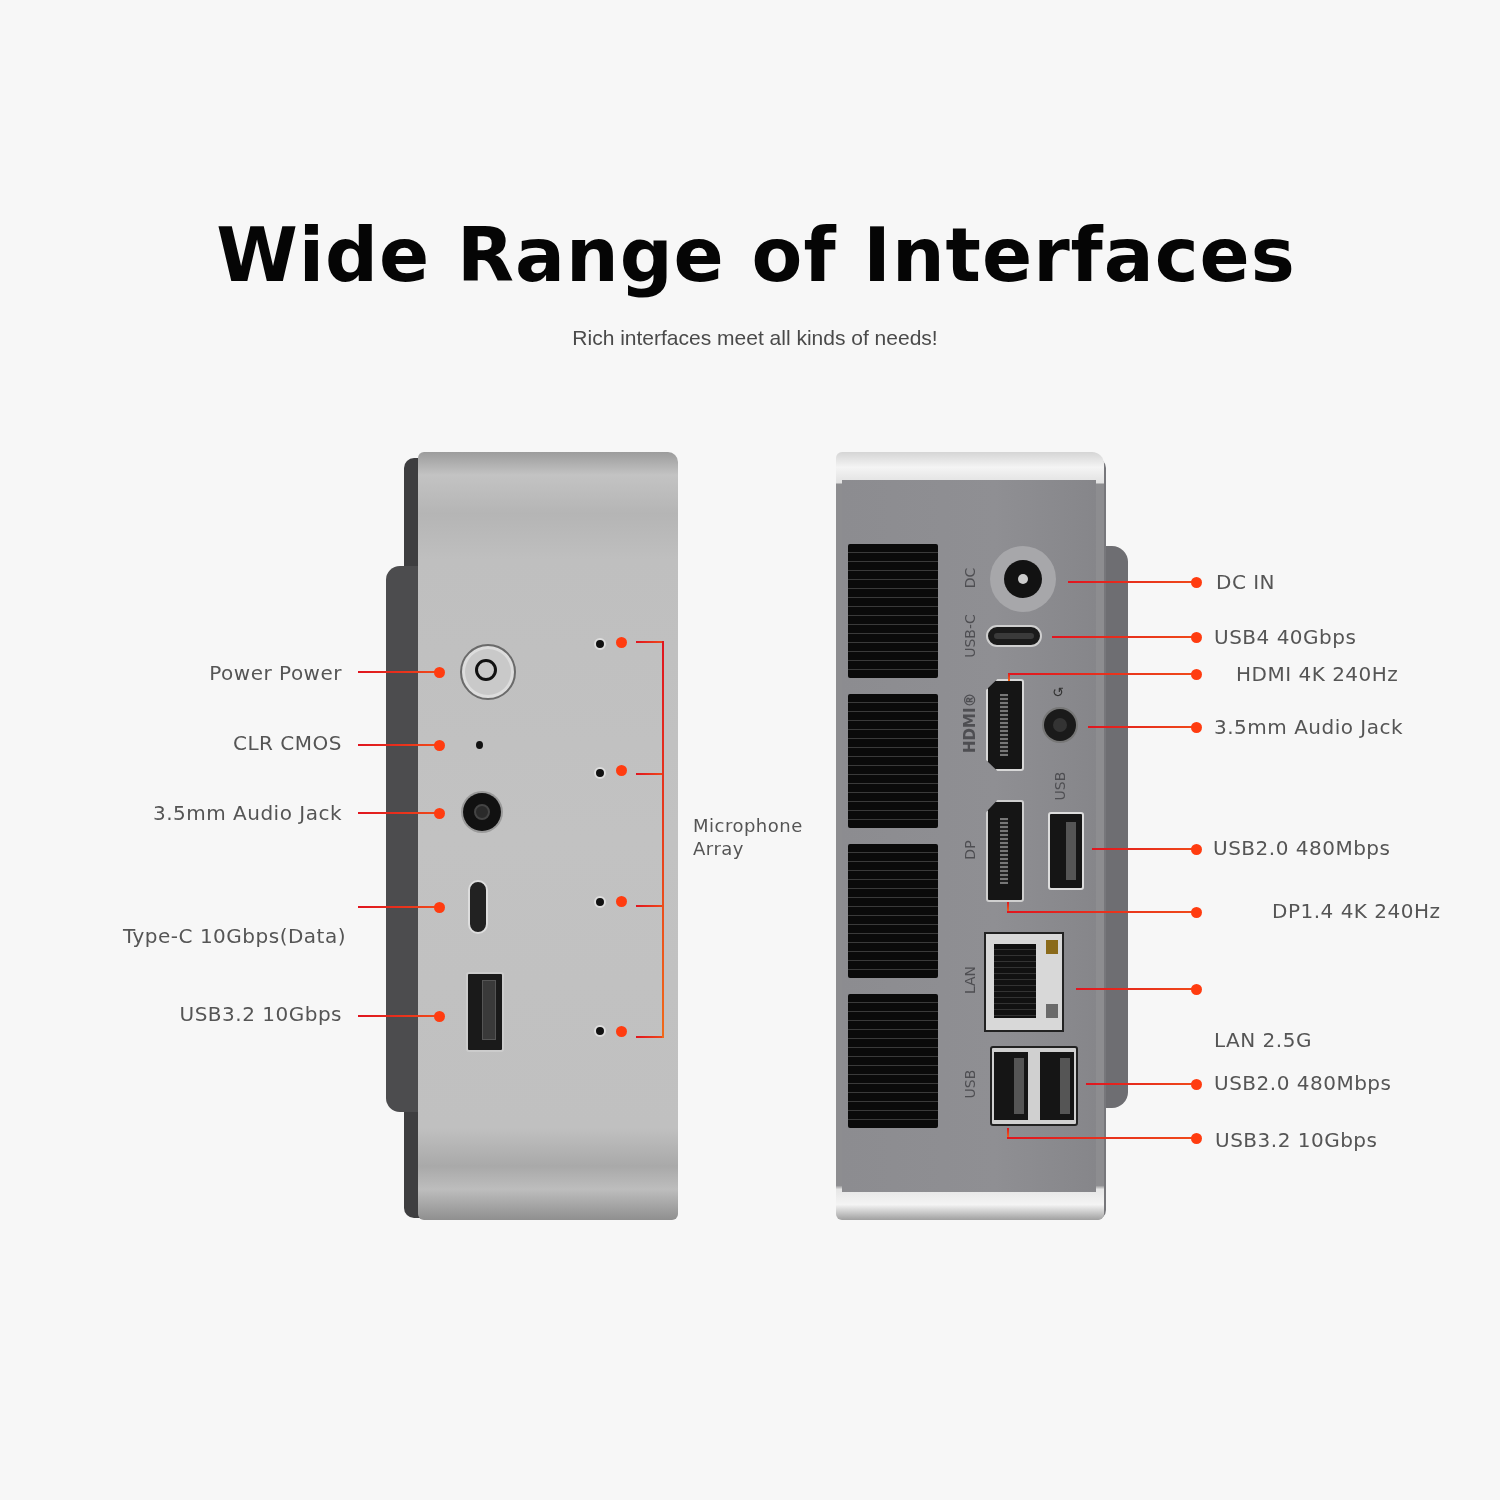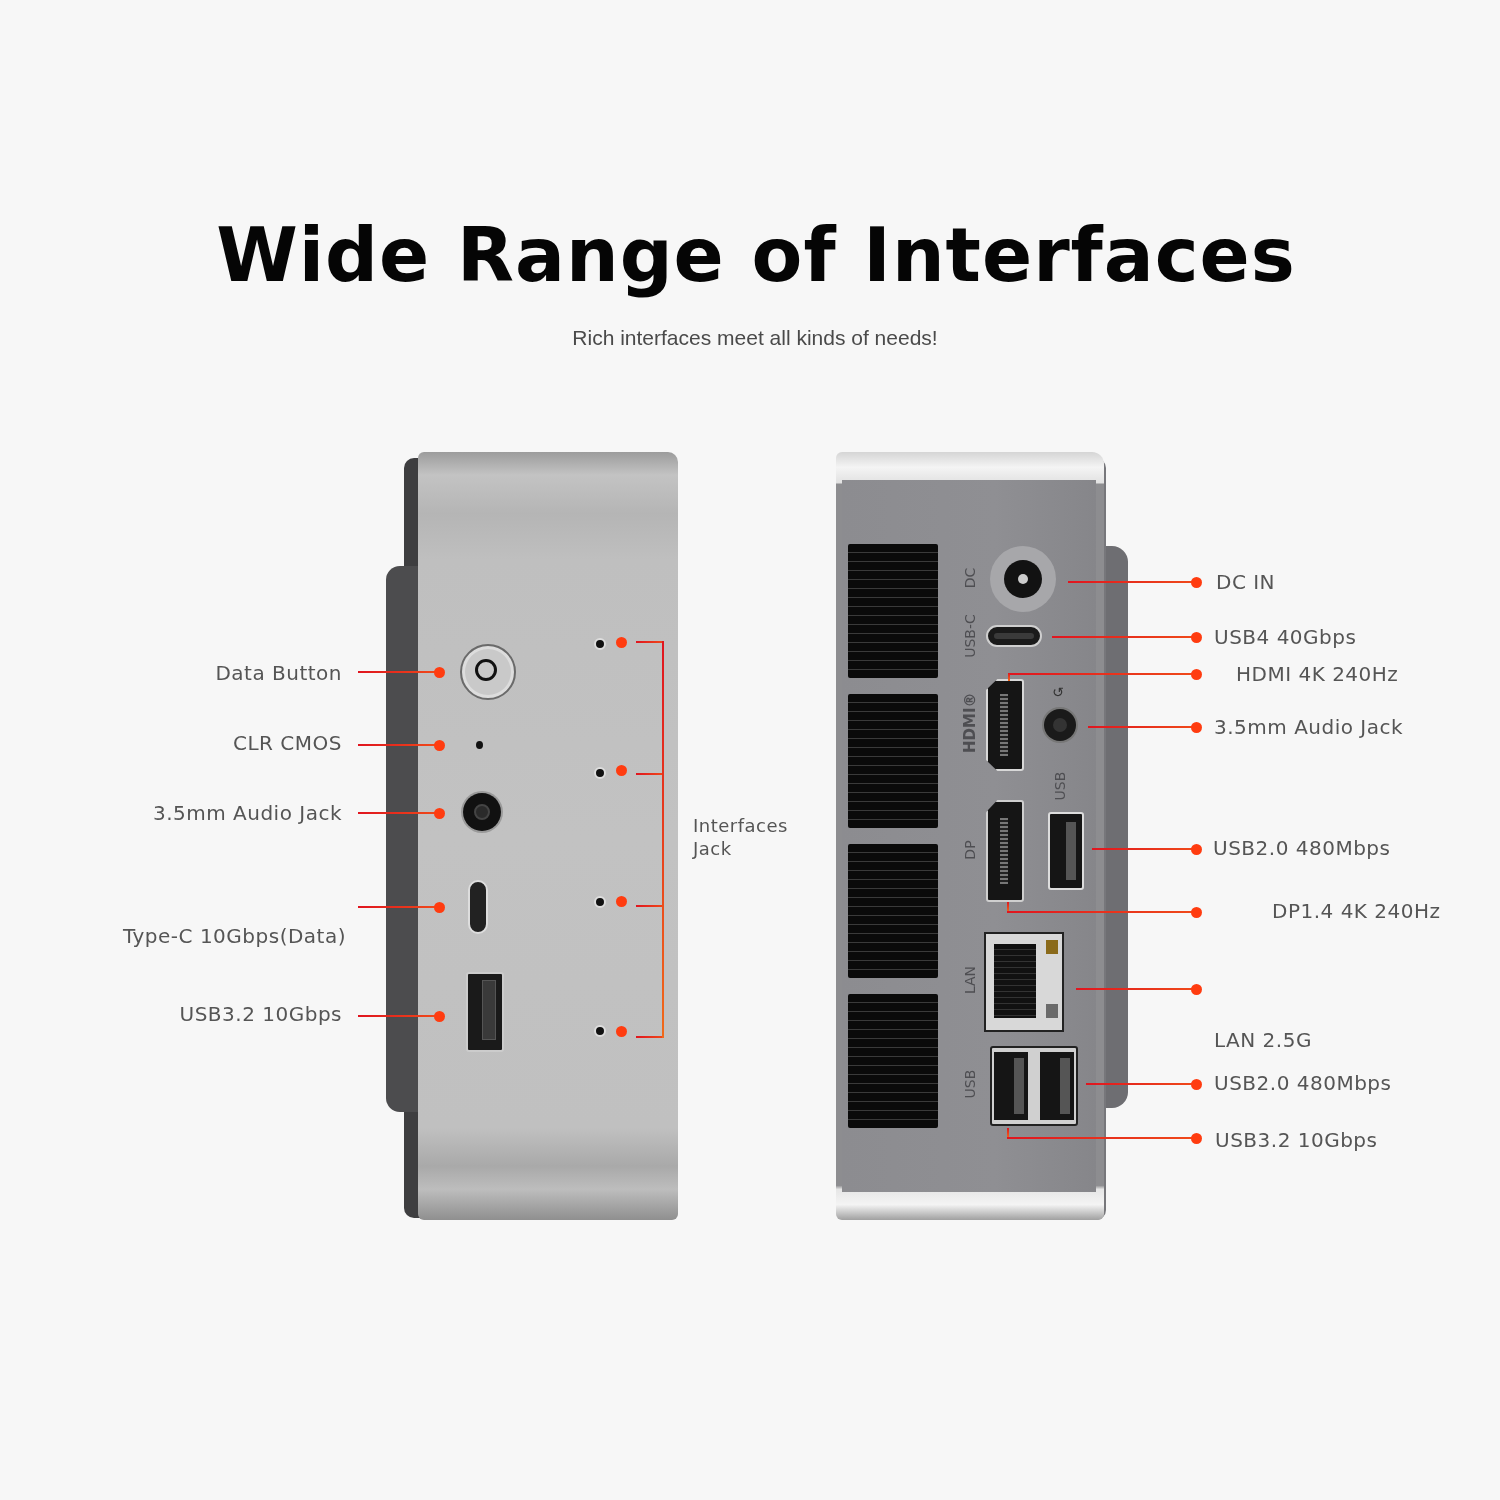--- a/index.html
+++ b/index.html
@@ -77,21 +77,21 @@
   <div class="abs lusb"></div>
   <div class="abs lusb-tab"></div>
 
   <div class="abs mic-hole" style="left:594px;top:638px"></div>
   <div class="abs mic-hole" style="left:594px;top:767px"></div>
   <div class="abs mic-hole" style="left:594px;top:896px"></div>
   <div class="abs mic-hole" style="left:594px;top:1025px"></div>
 </div>
 
 <div>
-  <div class="abs label left" style="left:100px;width:242px;top:661px">Data Button</div>
+  <div class="abs label left" style="left:100px;width:242px;top:661px">Power Power</div>
   <div class="abs line" style="left:358px;top:671px;width:80px"></div>
   <div class="abs dot" style="left:434px;top:667px"></div>
 
   <div class="abs label left" style="left:100px;width:242px;top:731px">CLR CMOS</div>
   <div class="abs line" style="left:358px;top:744px;width:80px"></div>
   <div class="abs dot" style="left:434px;top:740px"></div>
 
   <div class="abs label left" style="left:100px;width:242px;top:801px">3.5mm Audio Jack</div>
   <div class="abs line" style="left:358px;top:812px;width:80px"></div>
   <div class="abs dot" style="left:434px;top:808px"></div>
@@ -108,22 +108,22 @@
   <div class="abs dot" style="left:616px;top:765px"></div>
   <div class="abs dot" style="left:616px;top:896px"></div>
   <div class="abs dot" style="left:616px;top:1026px"></div>
   <div class="abs line" style="left:636px;top:641px;width:28px"></div>
   <div class="abs line" style="left:636px;top:773px;width:28px"></div>
   <div class="abs line" style="left:636px;top:905px;width:28px"></div>
   <div class="abs line" style="left:636px;top:1036px;width:28px"></div>
   <div class="abs vline" style="left:662px;top:641px;height:397px"></div>
 
   <div class="abs label" style="left:693px;top:814px;font-size:18px;line-height:23px">
-    <div>Interfaces</div>
-    <div>Jack</div>
+    <div>Microphone</div>
+    <div>Array</div>
   </div>
 </div>
 
 <div>
   <div class="abs rdev-side"></div>
   <div class="abs rdev-side2"></div>
   <div class="abs rdev-frame"></div>
   <div class="abs rdev-panel"></div>
 
   <div class="abs vent" style="top:544px;height:134px"></div>

